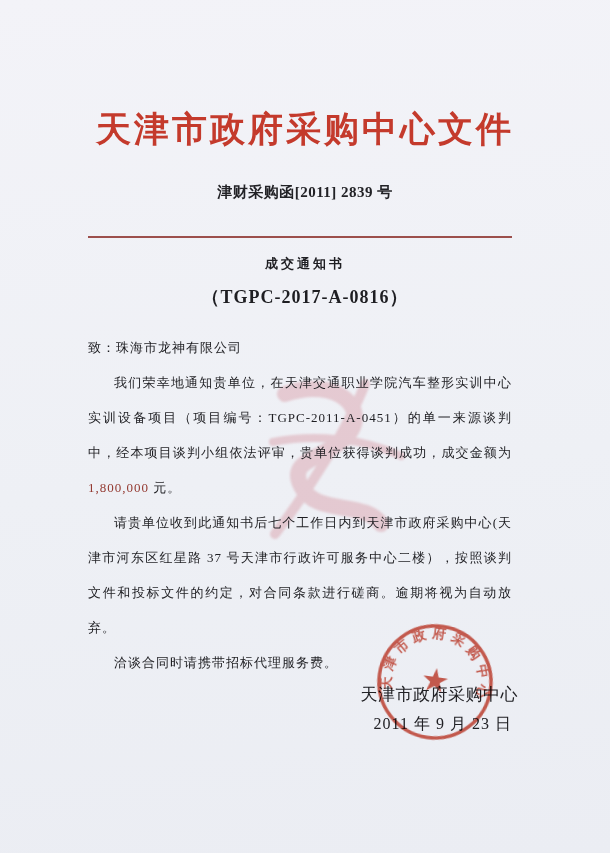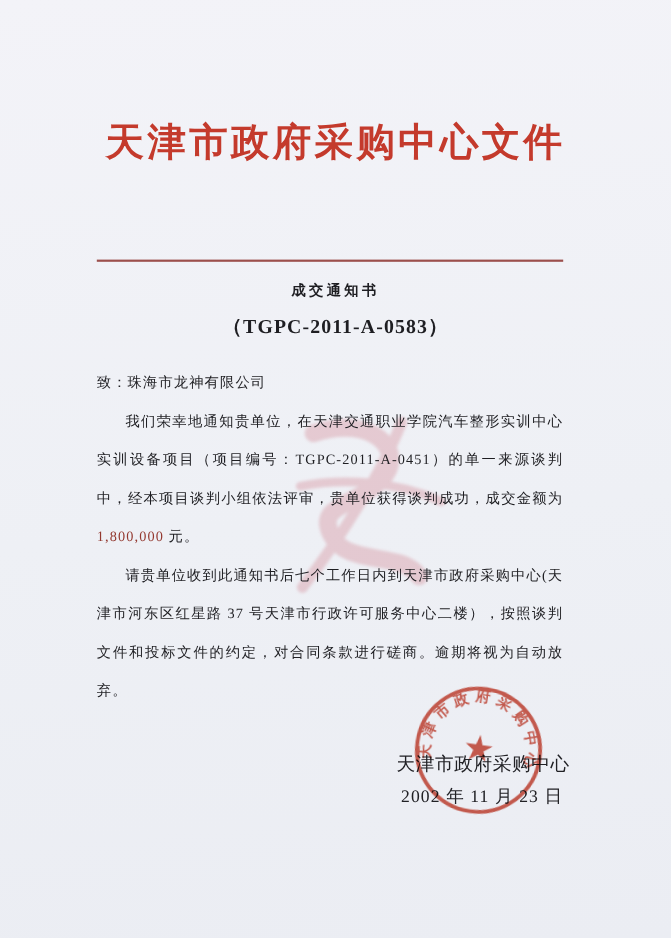--- a/index.html
+++ b/index.html
@@ -111,36 +111,38 @@
 <div class="page">
 
   <svg class="watermark" viewBox="0 0 185 176" aria-hidden="true">
     <path d="M42,22 C95,4 128,38 104,64 C82,88 44,86 58,114 C72,144 122,128 138,152" fill="none" stroke-width="16" stroke-linecap="round" stroke="#e8a4ac"></path>
     <path d="M122,12 C104,58 66,118 32,162" fill="none" stroke-width="10" stroke-linecap="round" stroke="#e8a4ac"></path>
     <path d="M30,70 C70,62 120,66 158,84" fill="none" stroke-width="8" stroke-linecap="round" stroke="#e8a4ac"></path>
   </svg>
 
   <h1 class="header-title">天津市政府采购中心文件</h1>
 
+  <div class="doc-number">津财采购函[2011] 2839 号</div>
 
   <div class="red-rule"></div>
 
   <div class="notice-title">成交通知书</div>
 
-  <div class="notice-code">（TGPC-2011-A-0583）</div>
+  <div class="notice-code">（TGPC-2017-A-0816）</div>
 
   <div class="letter-body">
     <p class="para">致：珠海市龙神有限公司</p>
     <p class="para indent"><span>我们荣幸地通知贵单位，在天津交通职业学院汽车整形实训中心实训设备项目（项目编号：TGPC-2011-A-0451）的单一来源谈判中，经本项目谈判小组依法评审，贵单位获得谈判成功，成交金额为 </span><span class="amount">1,800,000</span><span> 元。</span></p>
     <p class="para indent">请贵单位收到此通知书后七个工作日内到天津市政府采购中心(天津市河东区红星路 37 号天津市行政许可服务中心二楼），按照谈判文件和投标文件的约定，对合同条款进行磋商。逾期将视为自动放弃。</p>
+    <p class="para indent">洽谈合同时请携带招标代理服务费。</p>
   </div>
 
   <div class="signature">天津市政府采购中心</div>
 
-  <div class="sig-date">2002 年 11 月 23 日</div>
+  <div class="sig-date">2011 年 9 月 23 日</div>
 
   <svg class="seal" viewBox="0 0 140 140" aria-hidden="true">
     <circle cx="70" cy="70" r="56" fill="none" stroke-width="3.5" stroke="#cc4938"></circle>
     <path id="sealArc" d="M 34,95.2 A 44,44 0 1 1 106,95.2" fill="none"></path>
     <text class="seal-text" text-anchor="middle" fill="#cc4938">
       <textPath href="#sealArc" startOffset="50%">天津市政府采购中心</textPath>
     </text>
     <path class="seal-star" d="M70,56 L72.94,64.95 L82.36,64.98 L74.76,70.55 L77.64,79.52 L70,74 L62.36,79.52 L65.24,70.55 L57.64,64.98 L67.06,64.95 Z" fill="#cc4938"></path>
   </svg>
 

